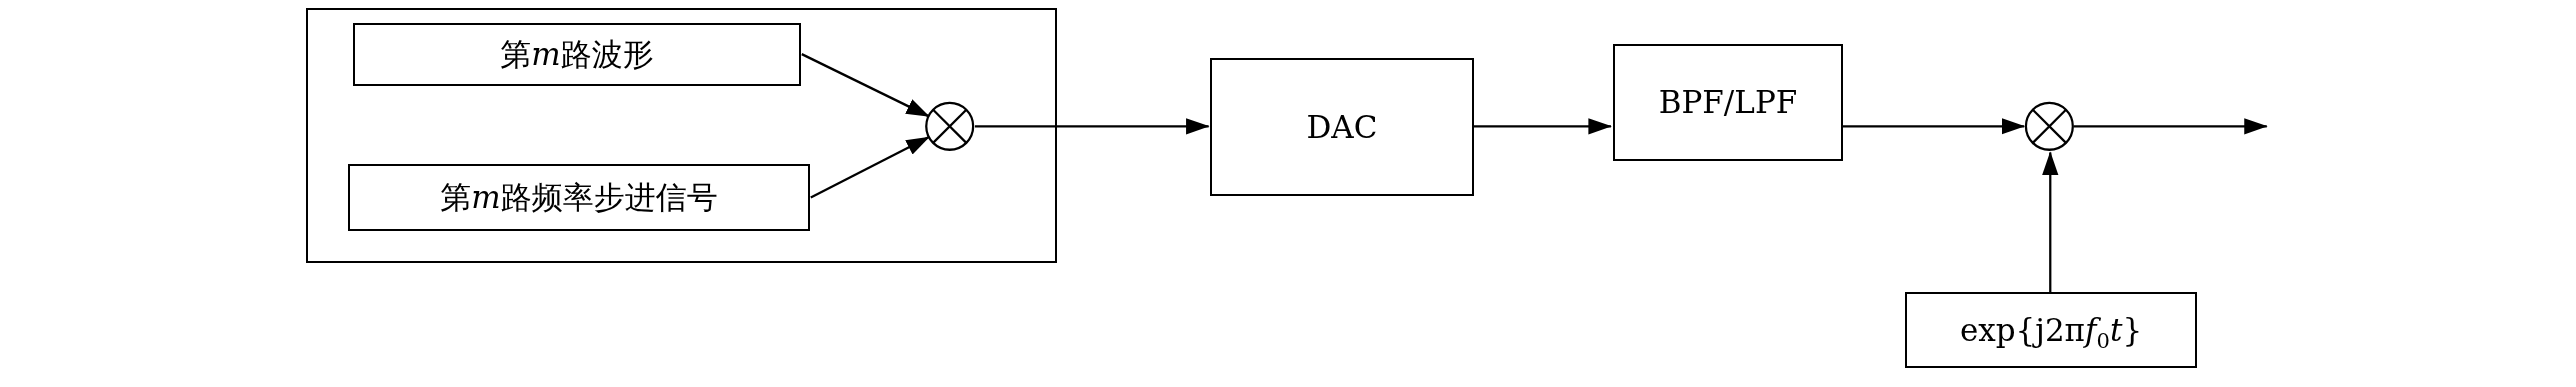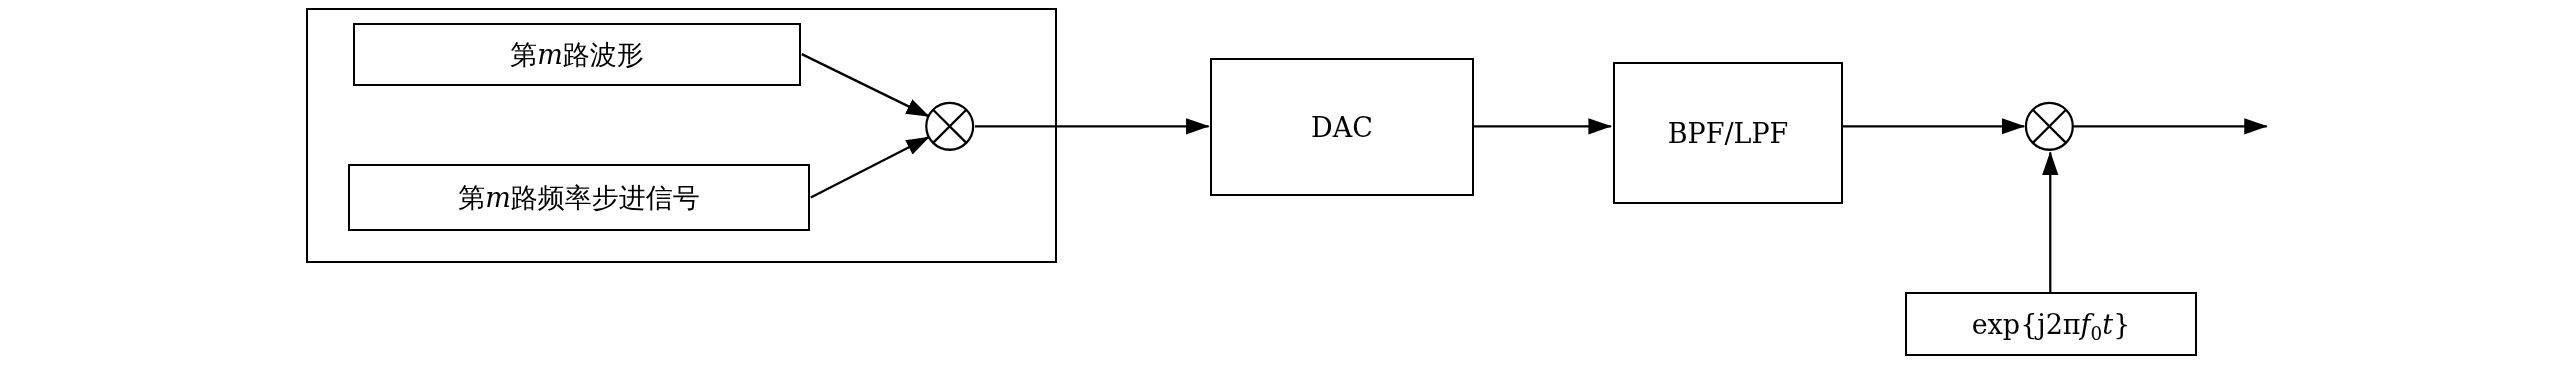--- a/index.html
+++ b/index.html
@@ -23,33 +23,33 @@
     border: 2.3px solid #000000;
     display: flex;
     align-items: center;
     justify-content: center;
     background: #ffffff;
   }
   .outer {
     background: transparent;
   }
   .label {
-    font-size: 27px;
+    font-size: 31px;
     line-height: 1;
     white-space: nowrap;
   }
   .label .var { font-style: italic; font-family: "DejaVu Serif", "Liberation Serif", serif; }
   .label sub { font-size: 0.68em; line-height: 0; }
   
   .outer-box     { left: 306px;  top: 8.1px;   width: 751px; height: 255px; }
   .waveform-box  { left: 353px;  top: 22.6px;  width: 448px; height: 63px;  }
   .freqstep-box  { left: 348px;  top: 164px; width: 462px; height: 67px; justify-content: center;  }
   .dac-box       { left: 1210px; top: 58px;  width: 264px; height: 138px; }
-  .filter-box    { left: 1613px; top: 62px;  width: 230px; height: 142px; }
-  .carrier-box   { left: 1905px; top: 292px; width: 292px; height: 64px;  }
+  .filter-box    { left: 1613px; top: 44px;  width: 230px; height: 117px; }
+  .carrier-box   { left: 1905px; top: 292px; width: 292px; height: 76px;  }
 </style>
 </head>
 <body>
 
 <div class="canvas">
 
   <svg class="connector-layer" viewBox="0 0 2854 429" xmlns="http://www.w3.org/2000/svg">
     <defs>
       <marker id="ah" markerUnits="userSpaceOnUse" markerWidth="28" markerHeight="20" refX="25" refY="9" orient="auto">
         <path d="M0,0 L26,9 L0,18 Z" fill="#000000"></path>

